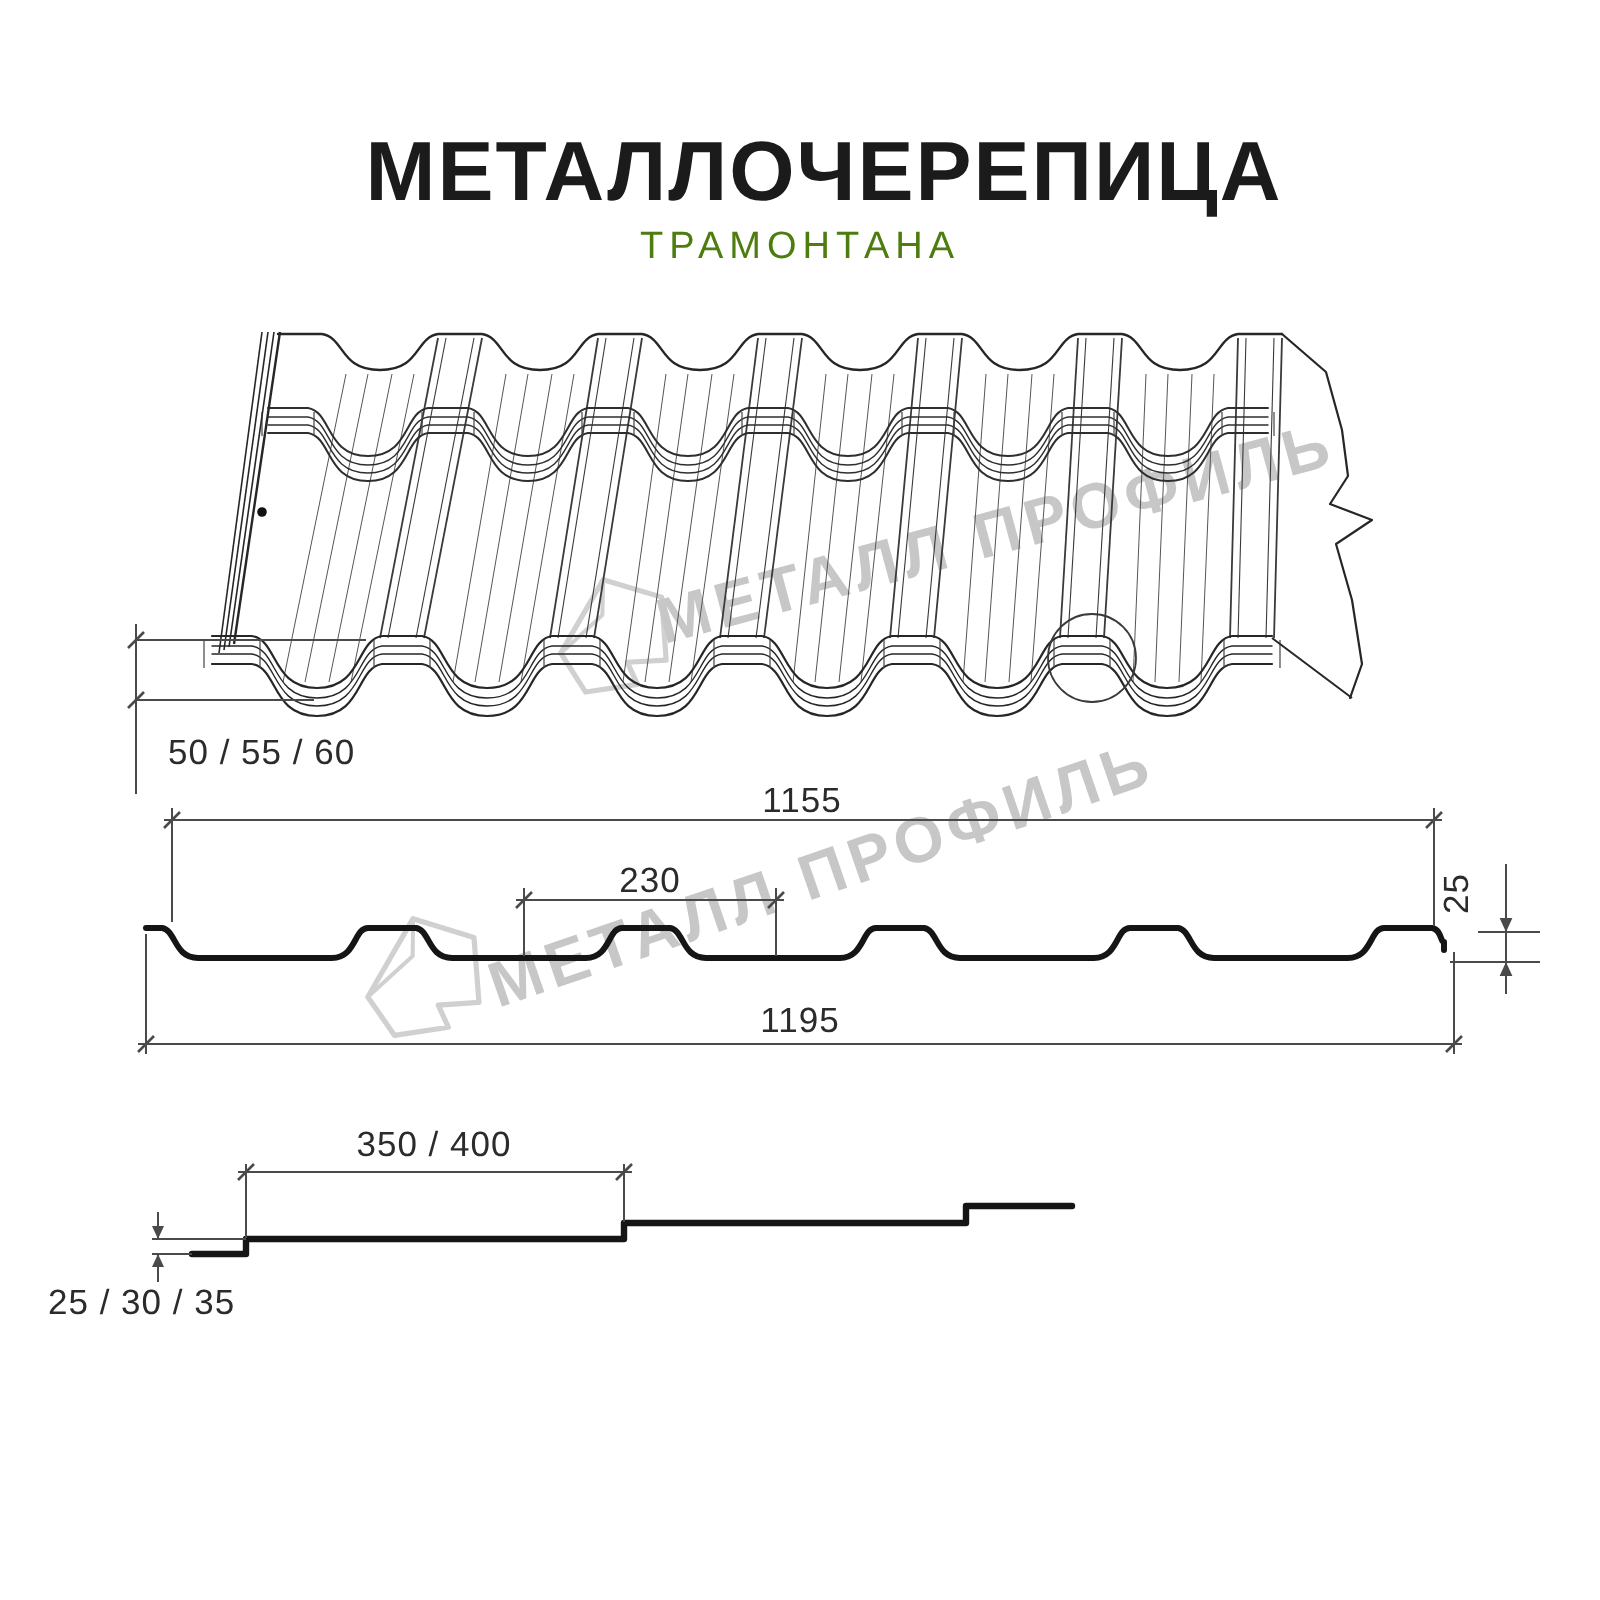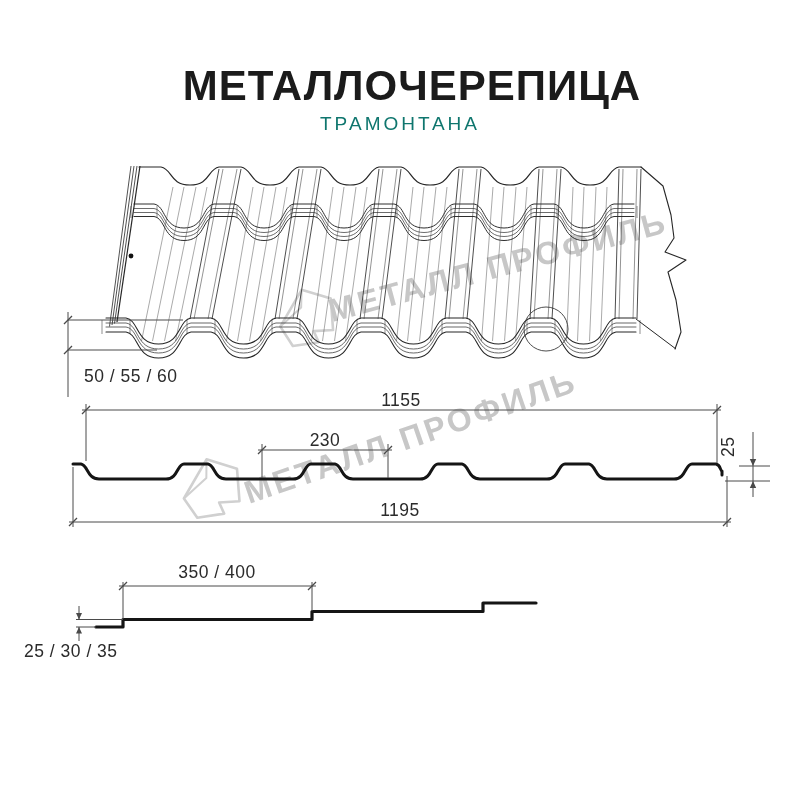--- a/index.html
+++ b/index.html
@@ -1,21 +1,21 @@
 <!DOCTYPE html>
 <html><head>
 <meta charset="utf-8">
 <style>
   html,body{margin:0;padding:0;background:#ffffff;}
   body{width:800px;height:800px;position:relative;overflow:hidden;
        font-family:"Liberation Sans","DejaVu Sans",sans-serif;}
   .page-title{position:absolute;left:12px;top:62px;width:800px;text-align:center;
        font-size:42px;font-weight:700;letter-spacing:1px;color:#1b1b1b;}
   .page-subtitle{position:absolute;left:0;top:113px;width:800px;text-align:center;
-       font-size:19px;font-weight:400;letter-spacing:3px;color:#0f766e;}
+       font-size:19px;font-weight:400;letter-spacing:3px;color:#4d7c0f;}
   svg text{font-family:"Liberation Sans","DejaVu Sans",sans-serif;fill:#2b2b2b;}
   .dim-text{font-size:17.5px;letter-spacing:0.5px;}
   .wm-text{font-size:32px;font-weight:700;letter-spacing:3px;fill:#c7c7c7;}
 </style>
 </head>
 <body>
 
 <div class="page-title">МЕТАЛЛОЧЕРЕПИЦА</div>
 <div class="page-subtitle">ТРАМОНТАНА</div>
 

